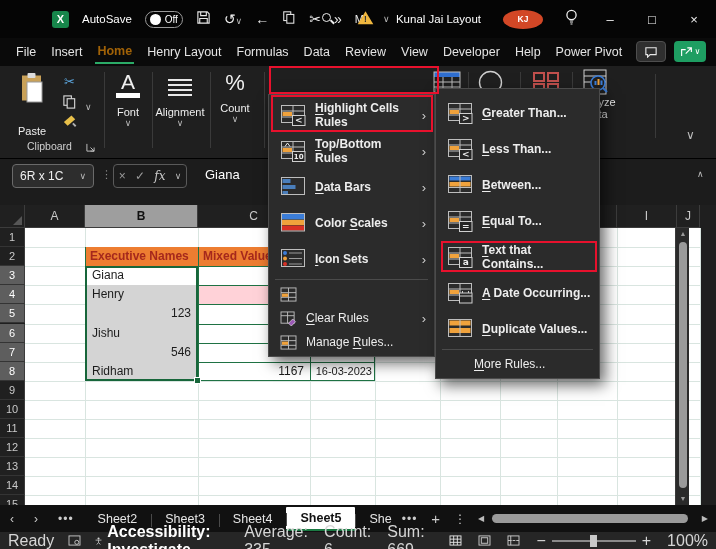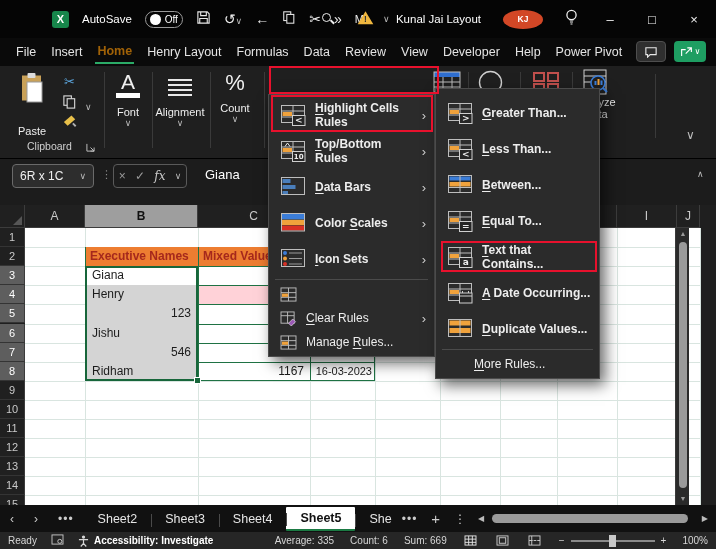--- a/index.html
+++ b/index.html
@@ -89,21 +89,21 @@
   .tnav { font-size:12px; color:#ccc; padding:0 10px; }
   .stab { font-size:12.5px; padding:4px 14px; color:#e6e6e6; position:relative; }
   .stab + .stab:before { content:""; position:absolute; left:0; top:6px; height:13px; width:1px; background:#4a4a4a; }
   .stab.active { background:#fff; color:#111; font-weight:bold; border-bottom:2.5px solid #1b7a43; border-radius:1px; }
   .hsb { flex:1; display:flex; align-items:center; margin:0 8px 0 6px; gap:4px; }
   .hsb .tri { color:#bbb; font-size:8px; }
   .hsb .track { flex:1; height:12px; position:relative; }
   .hsb .thumb { position:absolute; left:4px; top:1.5px; right:10px; height:9px; background:#9a9a9a; border-radius:5px; }
 
   
-  #statusbar { position:absolute; left:0; top:532px; width:716px; height:17px; background:#262626; display:flex; align-items:center; font-size:10px; color:#d6d6d6; padding:0 8px; gap:14px; }
+  #statusbar { position:absolute; left:0; top:532px; width:716px; height:17px; background:#262626; display:flex; align-items:center; font-size:16px; color:#d6d6d6; padding:0 8px; gap:14px; }
   .sb-right { margin-left:auto; display:flex; align-items:center; gap:16px; }
   .viewic { width:16px; height:13px; display:flex; align-items:center; justify-content:center; }
   .zoomline { display:flex; align-items:center; gap:6px; }
   .ztrack { width:84px; height:2px; background:#8a8a8a; position:relative; }
   .zthumb { position:absolute; left:38px; top:-5px; width:7px; height:12px; background:#c9c9c9; }
 </style>
 </head>
 <body>
 
 <div id="app">

